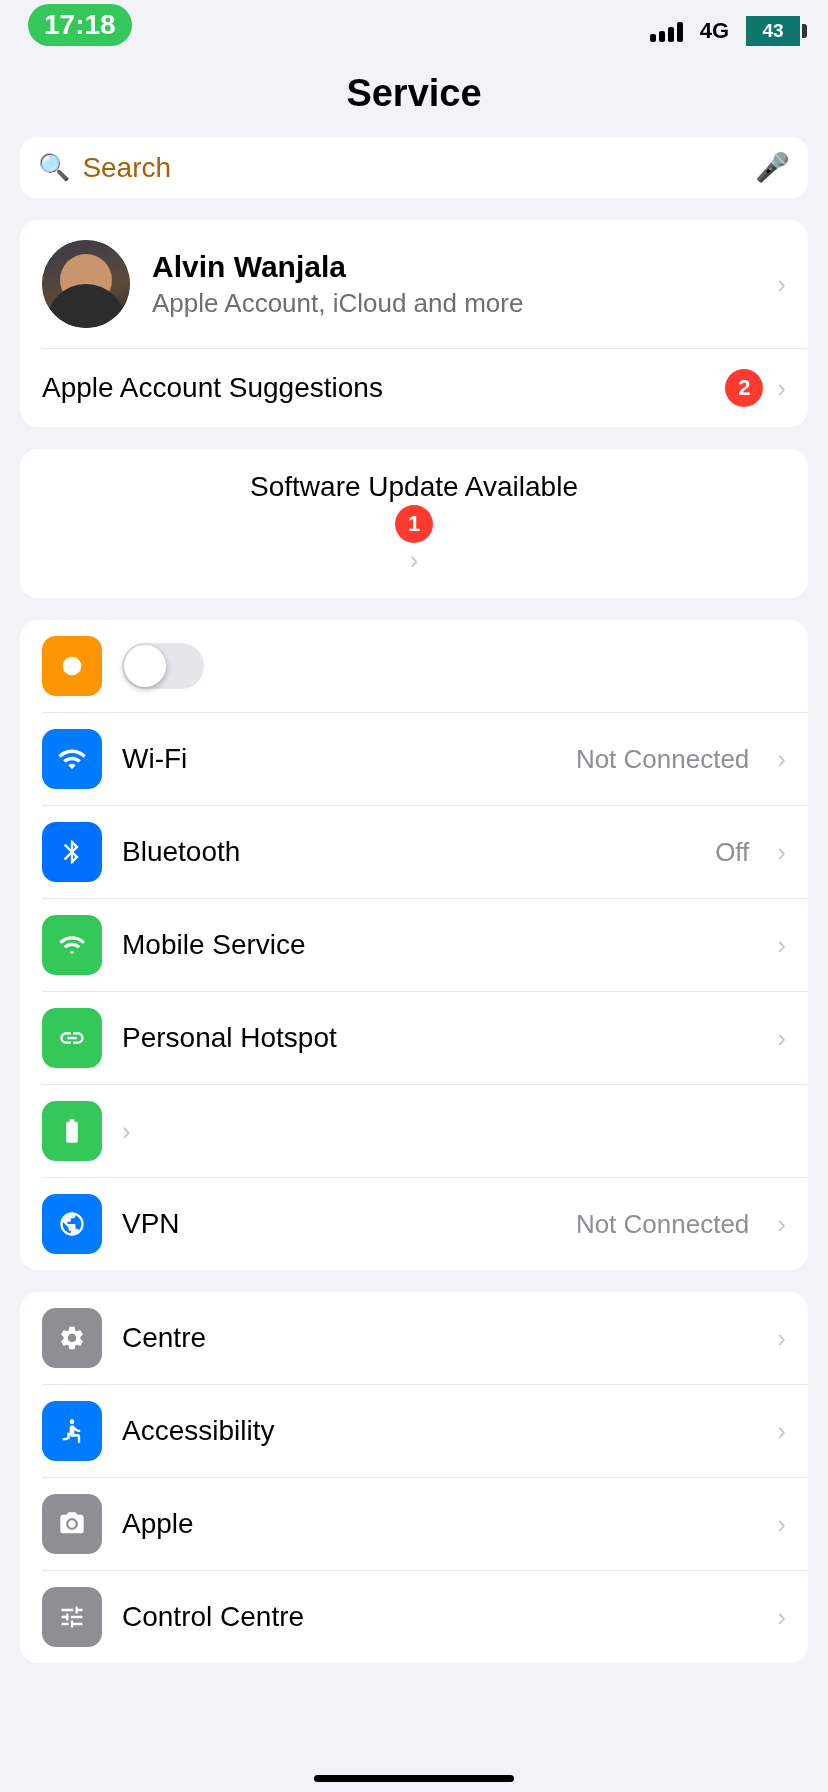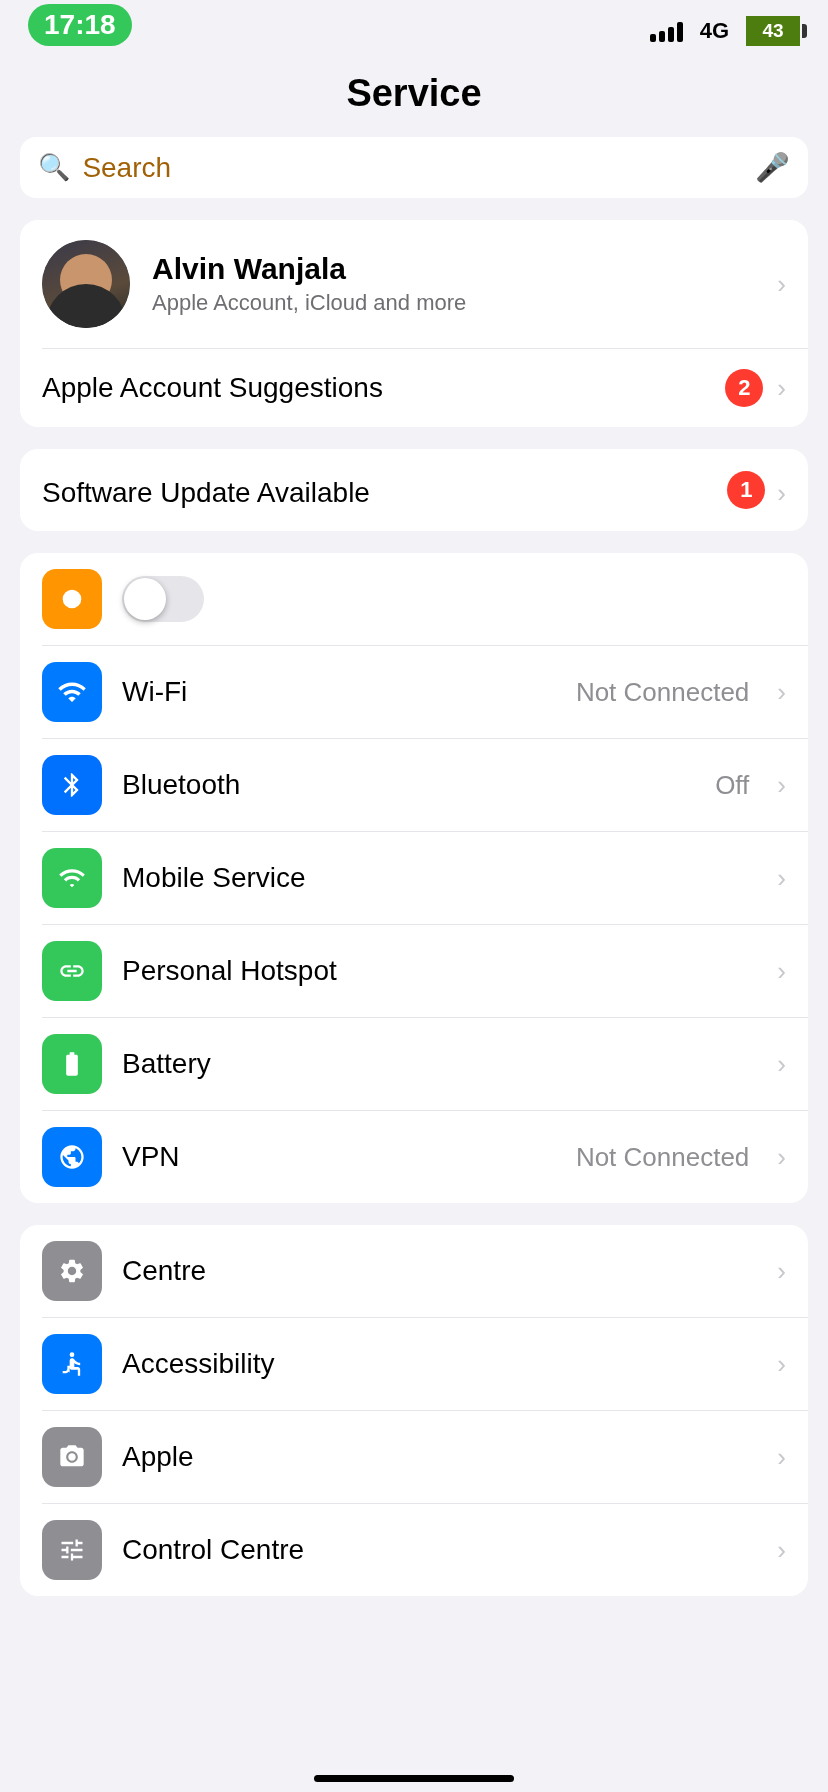--- a/index.html
+++ b/index.html
@@ -51,21 +51,21 @@
     .signal-bar:nth-child(4) { height: 20px; }
     .lte-label {
       font-size: 22px;
       font-weight: 600;
       color: #000;
     }
     .battery-icon {
       display: flex;
       align-items: center;
       justify-content: center;
-      background: #4d7c0f;
+      background: #0f766e;
       color: #fff;
       font-size: 19px;
       font-weight: 700;
       width: 54px;
       height: 30px;
       border-radius: 0;
       position: relative;
     }
     .battery-icon::after {
       content: '';
@@ -168,21 +168,21 @@
       position: absolute;
       bottom: 0;
     }
     .profile-info { flex: 1; }
     .profile-name {
       font-size: 30px;
       font-weight: 600;
       color: #000;
     }
     .profile-sub {
-      font-size: 22px;
+      font-size: 26px;
       color: #6e6e73;
       margin-top: 4px;
     }
     .chevron {
       color: #c7c7cc;
       font-size: 26px;
       font-weight: 500;
     }
     .divider {
       height: 1px;
@@ -209,23 +209,24 @@
       height: 38px;
       border-radius: 50%;
       display: flex;
       align-items: center;
       justify-content: center;
     }
 
     
     .update-row {
       display: flex;
-      align-items: flex-end;
+      align-items: center;
       padding: 22px 22px;
-      gap: 12px;
+      gap: 2px;
+      flex-direction: column;
     }
     .update-label {
       flex: 1;
       font-size: 28px;
       font-weight: 400;
     }
 
     
     .settings-item {
       display: flex;
@@ -409,21 +410,20 @@
       <span class="settings-label">Personal Hotspot</span>
       <span class="chevron">›</span>
     </div>
     <div class="divider"></div>
     <div class="settings-item">
       <div class="settings-icon icon-green">
         <svg width="28" height="28" viewBox="0 0 24 24" fill="white">
           <path d="M15.67 4H14V2h-4v2H8.33C7.6 4 7 4.6 7 5.33v15.33C7 21.4 7.6 22 8.33 22h7.33c.74 0 1.34-.6 1.34-1.33V5.33C17 4.6 16.4 4 15.67 4z"></path>
         </svg>
       </div>
-      <span class="settings-label">Battery</span>
       <span class="chevron">›</span>
     </div>
     <div class="divider"></div>
     <div class="settings-item">
       <div class="settings-icon icon-blue">
         <svg width="28" height="28" viewBox="0 0 24 24" fill="white">
           <path d="M12 2C6.48 2 2 6.48 2 12s4.48 10 10 10 10-4.48 10-10S17.52 2 12 2zm-1 17.93c-3.95-.49-7-3.85-7-7.93 0-.62.08-1.21.21-1.79L9 15v1c0 1.1.9 2 2 2v1.93zm6.9-2.54c-.26-.81-1-1.39-1.9-1.39h-1v-3c0-.55-.45-1-1-1H8v-2h2c.55 0 1-.45 1-1V7h2c1.1 0 2-.9 2-2v-.41c2.93 1.19 5 4.06 5 7.41 0 2.08-.8 3.97-2.1 5.39z"></path>
         </svg>
       </div>
       <span class="settings-label">VPN</span>

